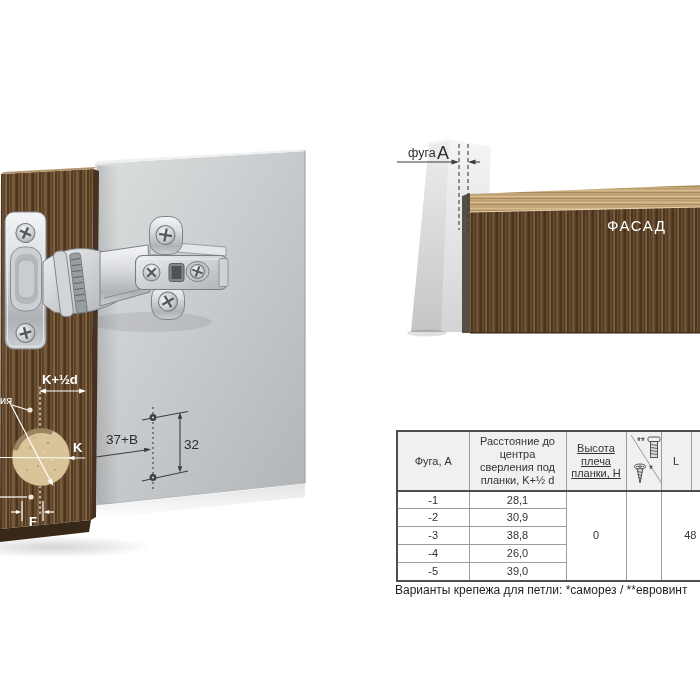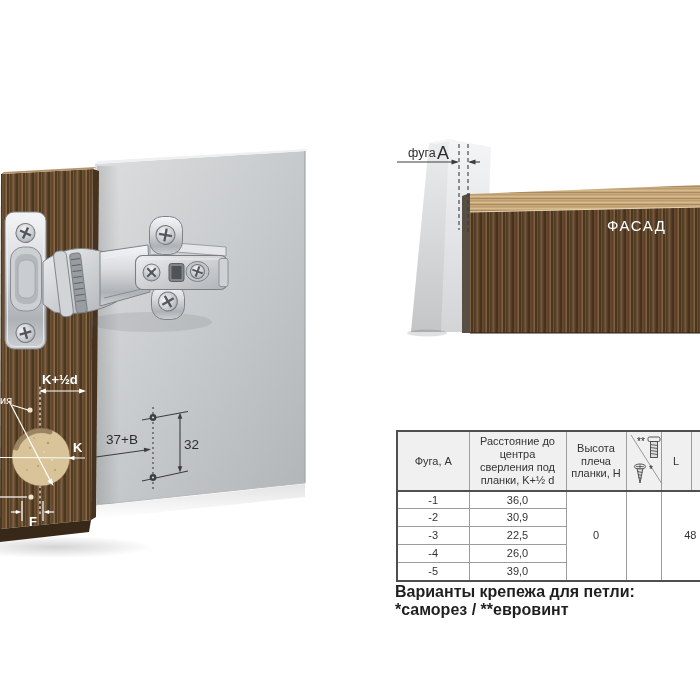--- a/index.html
+++ b/index.html
@@ -19,23 +19,23 @@
   .kfill{fill:#3d3d3d;stroke:none;}
 
   .table-wrap{position:absolute;left:396px;top:430px;width:304px;height:152px;overflow:hidden;}
   table.spec{border-collapse:collapse;table-layout:fixed;width:323px;
              font-size:11px;color:#333;border:2px solid #4f4f4f;}
   table.spec th,table.spec td{border:1px solid #9c9c9c;padding:1px 2px;
              text-align:center;vertical-align:middle;line-height:1.18;}
   table.spec thead th{font-weight:400;background:#f0f0f0;border-bottom:2px solid #4f4f4f;}
   table.spec thead tr{height:54px;}
   table.spec tbody tr{height:18px;}
-  th.left{text-align:left;padding-left:5px;}
+  th.left{text-align:left;padding-left:5px;text-decoration:underline;}
   th.fast{padding:0;position:relative;}
-  .caption{position:absolute;left:395px;top:583px;font-size:16px;color:#1f1f1f;font-weight:bold;}
+  .caption{position:absolute;left:395px;top:583px;font-size:12px;color:#1f1f1f;}
 </style>
 </head>
 <body>
 
 <svg class="scene" width="700" height="700" viewBox="0 0 700 700">
   <defs>
     <linearGradient id="grayMain" x1="0" y1="0" x2="1" y2="1">
       <stop offset="0" stop-color="#dcdedf"></stop>
         <stop offset="0.5" stop-color="#c7cacc"></stop>
       <stop offset="1" stop-color="#b2b5b8"></stop>
@@ -313,32 +313,32 @@
             <text x="20" y="40" font-size="10" fill="#222">*</text>
           </svg>
         </th>
         <th>L</th>
         <th></th>
       </tr>
     </thead>
     <tbody>
       <tr>
         <td>-1</td>
-        <td>36,0</td>
+        <td>28,1</td>
         <td rowspan="5">0</td>
         <td rowspan="5"></td>
         <td rowspan="5" colspan="2">48</td>
       </tr>
       <tr>
         <td>-2</td>
         <td>30,9</td>
       </tr>
       <tr>
         <td>-3</td>
-        <td>22,5</td>
+        <td>38,8</td>
       </tr>
       <tr>
         <td>-4</td>
         <td>26,0</td>
       </tr>
       <tr>
         <td>-5</td>
         <td>39,0</td>
       </tr>
     </tbody>

